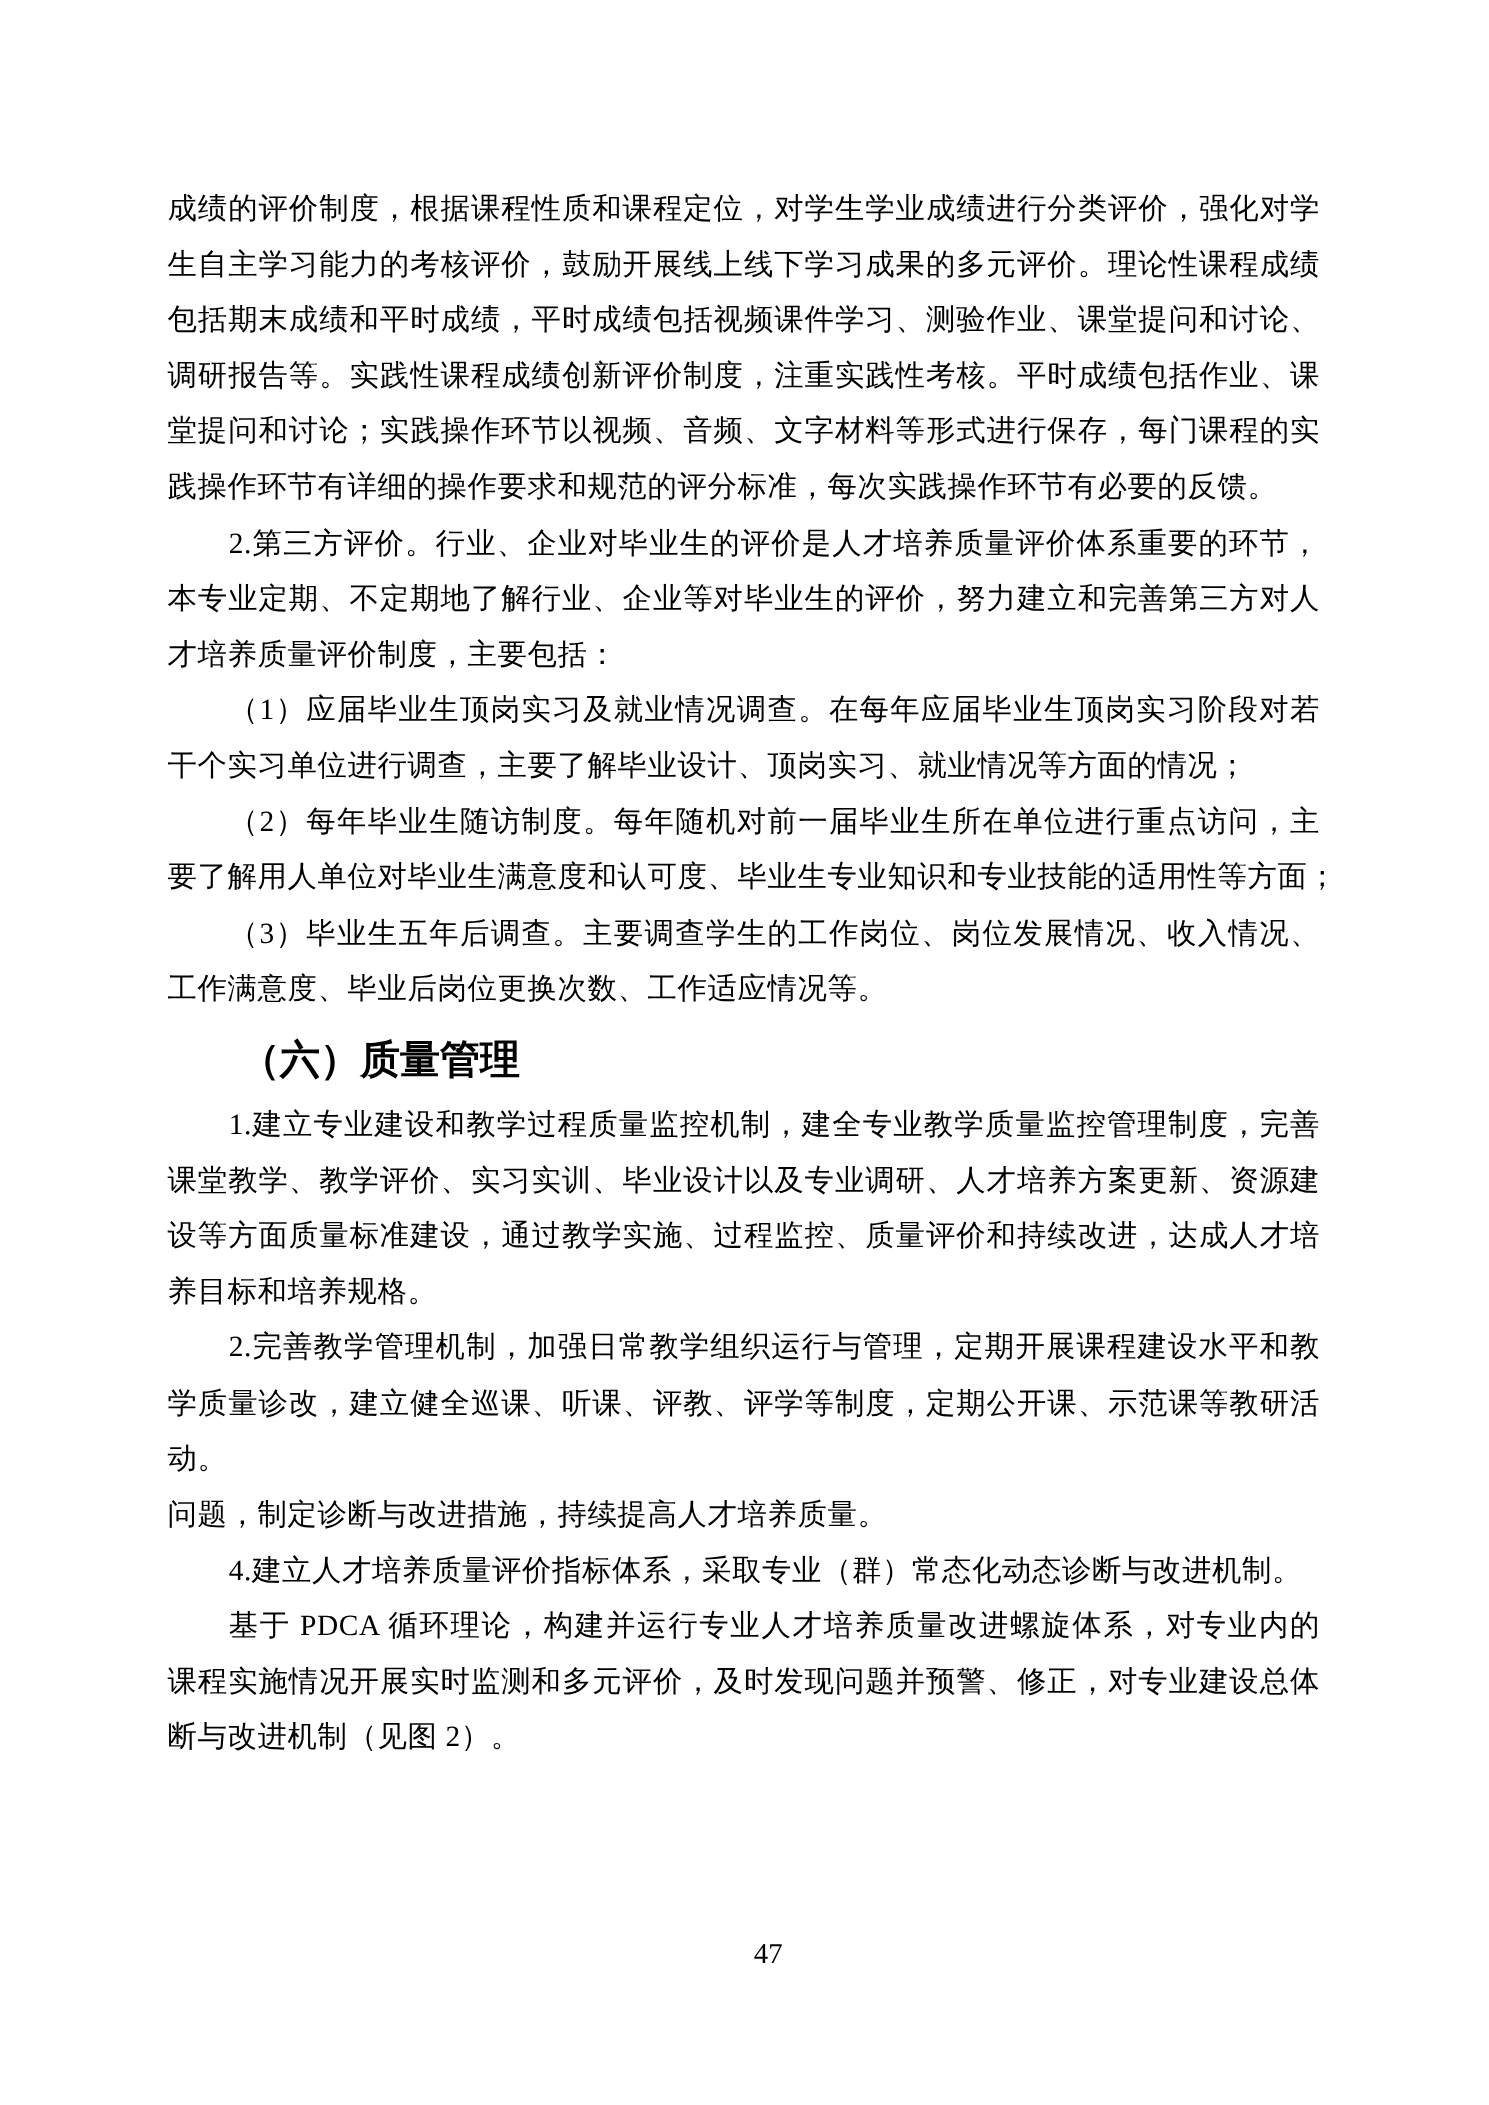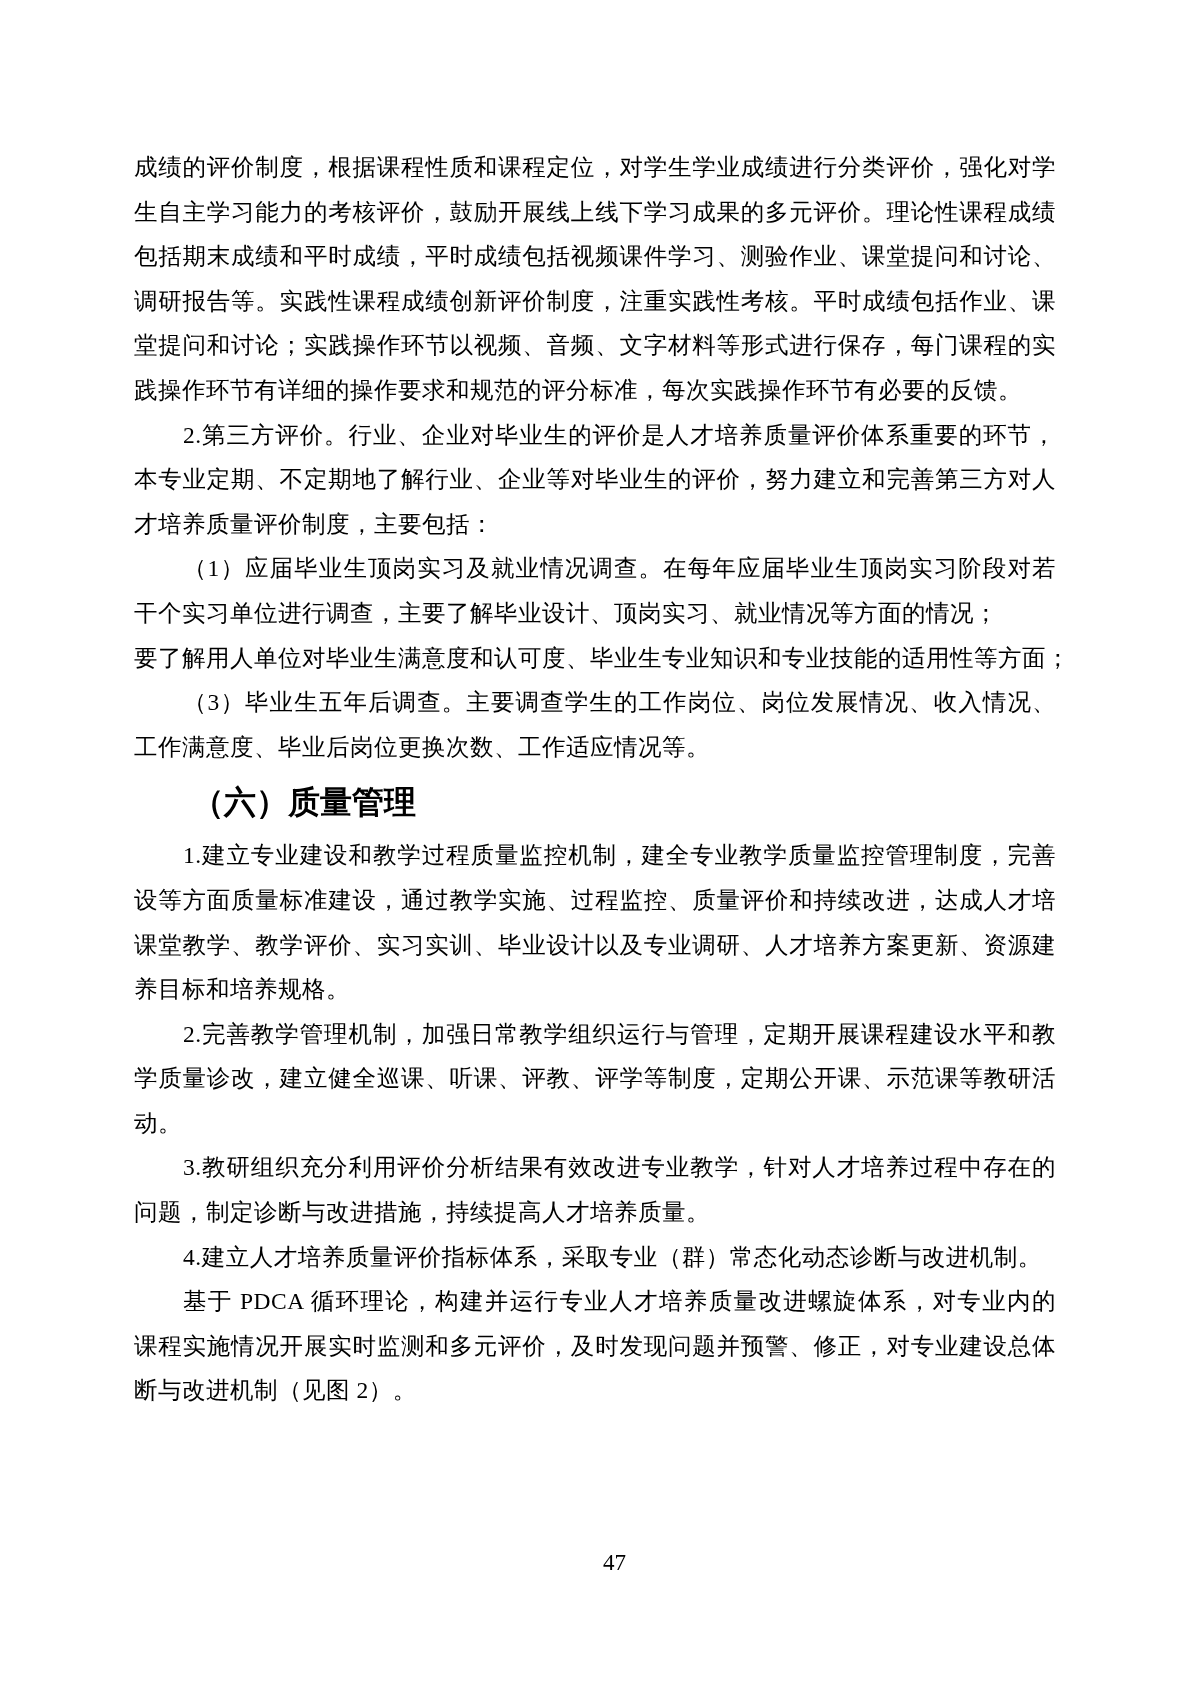--- a/index.html
+++ b/index.html
@@ -86,40 +86,40 @@
       <div class="paragraph">
         <div class="line indent full">2.第三方评价。行业、企业对毕业生的评价是人才培养质量评价体系重要的环节，</div>
         <div class="line full">本专业定期、不定期地了解行业、企业等对毕业生的评价，努力建立和完善第三方对人</div>
         <div class="line">才培养质量评价制度，主要包括：</div>
       </div>
       <div class="paragraph">
         <div class="line indent full">（1）应届毕业生顶岗实习及就业情况调查。在每年应届毕业生顶岗实习阶段对若</div>
         <div class="line">干个实习单位进行调查，主要了解毕业设计、顶岗实习、就业情况等方面的情况；</div>
       </div>
       <div class="paragraph">
+        <div class="line indent full">（2）每年毕业生随访制度。每年随机对前一届毕业生所在单位进行重点访问，主</div>
         <div class="line full">要了解用人单位对毕业生满意度和认可度、毕业生专业知识和专业技能的适用性等方面；</div>
       </div>
       <div class="paragraph">
         <div class="line indent full">（3）毕业生五年后调查。主要调查学生的工作岗位、岗位发展情况、收入情况、</div>
         <div class="line">工作满意度、毕业后岗位更换次数、工作适应情况等。</div>
       </div>
       <div class="heading">（六）质量管理</div>
       <div class="paragraph">
         <div class="line indent full">1.建立专业建设和教学过程质量监控机制，建全专业教学质量监控管理制度，完善</div>
+        <div class="line full">课堂教学、教学评价、实习实训、毕业设计以及专业调研、人才培养方案更新、资源建</div>
         <div class="line full">设等方面质量标准建设，通过教学实施、过程监控、质量评价和持续改进，达成人才培</div>
-        <div class="line full">课堂教学、教学评价、实习实训、毕业设计以及专业调研、人才培养方案更新、资源建</div>
         <div class="line">养目标和培养规格。</div>
       </div>
       <div class="paragraph">
         <div class="line indent full">2.完善教学管理机制，加强日常教学组织运行与管理，定期开展课程建设水平和教</div>
         <div class="line full">学质量诊改，建立健全巡课、听课、评教、评学等制度，定期公开课、示范课等教研活</div>
         <div class="line">动。</div>
       </div>
       <div class="paragraph">
-        <div class="line indent full">3.教研组织充分利用评价分析结果有效改进专业教学，针对人才培养过程中存在的</div>
         <div class="line">问题，制定诊断与改进措施，持续提高人才培养质量。</div>
       </div>
       <div class="paragraph">
         <div class="line indent">4.建立人才培养质量评价指标体系，采取专业（群）常态化动态诊断与改进机制。</div>
       </div>
       <div class="paragraph">
         <div class="line indent full">基于 PDCA 循环理论，构建并运行专业人才培养质量改进螺旋体系，对专业内的</div>
         <div class="line full">课程实施情况开展实时监测和多元评价，及时发现问题并预警、修正，对专业建设总体</div>
         <div class="line">断与改进机制（见图 2）。</div>
       </div>

